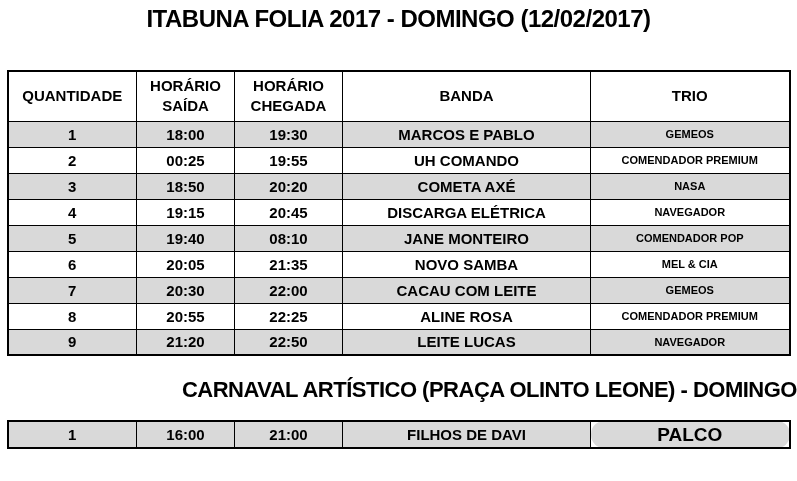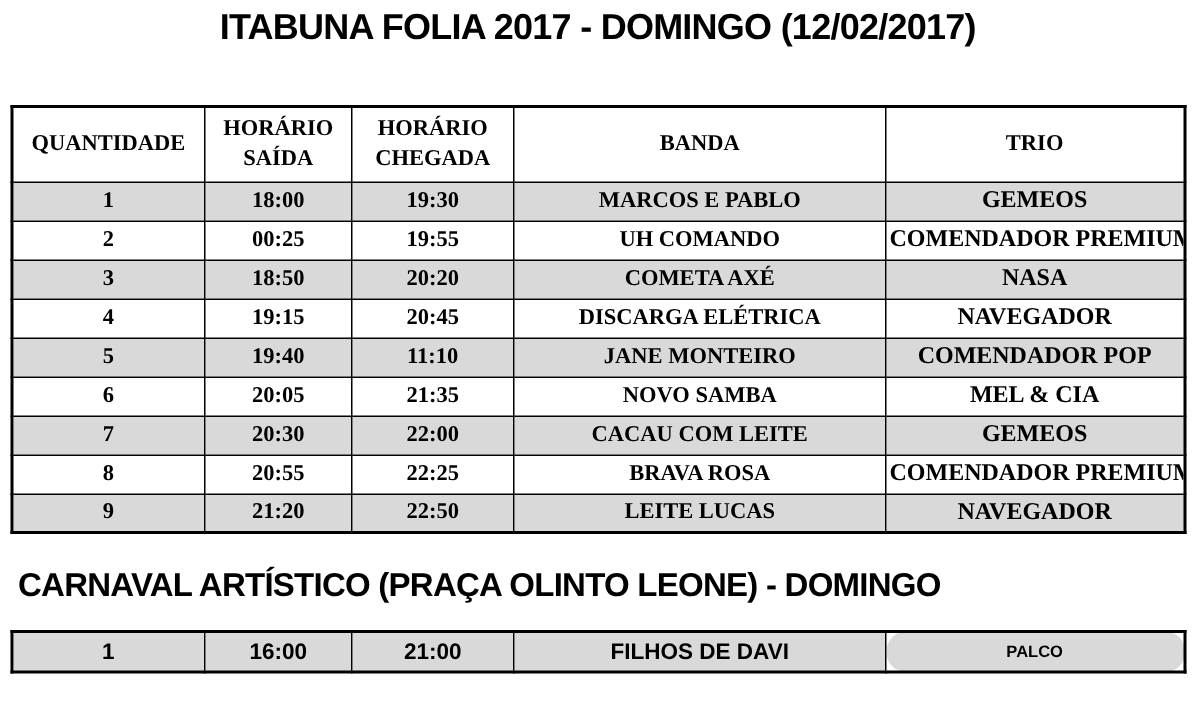--- a/index.html
+++ b/index.html
@@ -15,53 +15,53 @@
   .title{
     margin:5px 0 0 0;
     text-align:center;
     font-size:24px;
     font-weight:bold;
     letter-spacing:-0.5px;
     line-height:28px;
   }
   .subtitle{
     margin:20px 0 0 12px;
-    text-align:left;
+    text-align:right;
     font-size:22px;
     font-weight:bold;
     letter-spacing:-0.5px;
     line-height:28px;
   }
   table{
     border-collapse:collapse;
     table-layout:fixed;
     width:782px;
     margin:0 auto;
     border:2.5px solid var(--border);
   }
-  .main-table{margin-top:37px;font-family:Liberation Serif, serif;}
+  .main-table{margin-top:37px;}
   .stage-table{margin-top:16px;}
   th,td{
     border:1.5px solid var(--border);
     text-align:center;
     vertical-align:middle;
     font-weight:bold;
     padding:0 2px;
     overflow:hidden;
     white-space:nowrap;
   }
   thead tr{height:50px;background:var(--row);}
   th{font-size:15px;line-height:1.35;}
   tbody tr{height:26px;}
   .main-table tbody tr:nth-child(odd){background:var(--row_alt);}
   .main-table tbody tr:nth-child(even){background:var(--row);}
   .stage-table tbody tr{background:var(--row_alt);height:27px;}
   td{font-size:15px;}
-  td.c-trio{font-size:16px;}
-  .stage-table td.c-trio{font-size:11px;border-radius:13px;}
+  td.c-trio{font-size:11px;}
+  .stage-table td.c-trio{font-size:19px;border-radius:13px;}
 </style>
 </head>
 <body>
 
 <div class="page">
 
   <h1 class="title">ITABUNA FOLIA 2017 - DOMINGO (12/02/2017)</h1>
 
   <table class="main-table">
     <colgroup>
@@ -117,21 +117,21 @@
       <tr>
         <td class="c-qtd">4</td>
         <td class="c-time">19:15</td>
         <td class="c-time">20:45</td>
         <td class="c-banda">DISCARGA ELÉTRICA</td>
         <td class="c-trio">NAVEGADOR</td>
       </tr>
       <tr>
         <td class="c-qtd">5</td>
         <td class="c-time">19:40</td>
-        <td class="c-time">11:10</td>
+        <td class="c-time">08:10</td>
         <td class="c-banda">JANE MONTEIRO</td>
         <td class="c-trio">COMENDADOR POP</td>
       </tr>
       <tr>
         <td class="c-qtd">6</td>
         <td class="c-time">20:05</td>
         <td class="c-time">21:35</td>
         <td class="c-banda">NOVO SAMBA</td>
         <td class="c-trio">MEL &amp; CIA</td>
       </tr>
@@ -139,21 +139,21 @@
         <td class="c-qtd">7</td>
         <td class="c-time">20:30</td>
         <td class="c-time">22:00</td>
         <td class="c-banda">CACAU COM LEITE</td>
         <td class="c-trio">GEMEOS</td>
       </tr>
       <tr>
         <td class="c-qtd">8</td>
         <td class="c-time">20:55</td>
         <td class="c-time">22:25</td>
-        <td class="c-banda">BRAVA ROSA</td>
+        <td class="c-banda">ALINE ROSA</td>
         <td class="c-trio">COMENDADOR PREMIUM</td>
       </tr>
       <tr>
         <td class="c-qtd">9</td>
         <td class="c-time">21:20</td>
         <td class="c-time">22:50</td>
         <td class="c-banda">LEITE LUCAS</td>
         <td class="c-trio">NAVEGADOR</td>
       </tr>
     </tbody>

